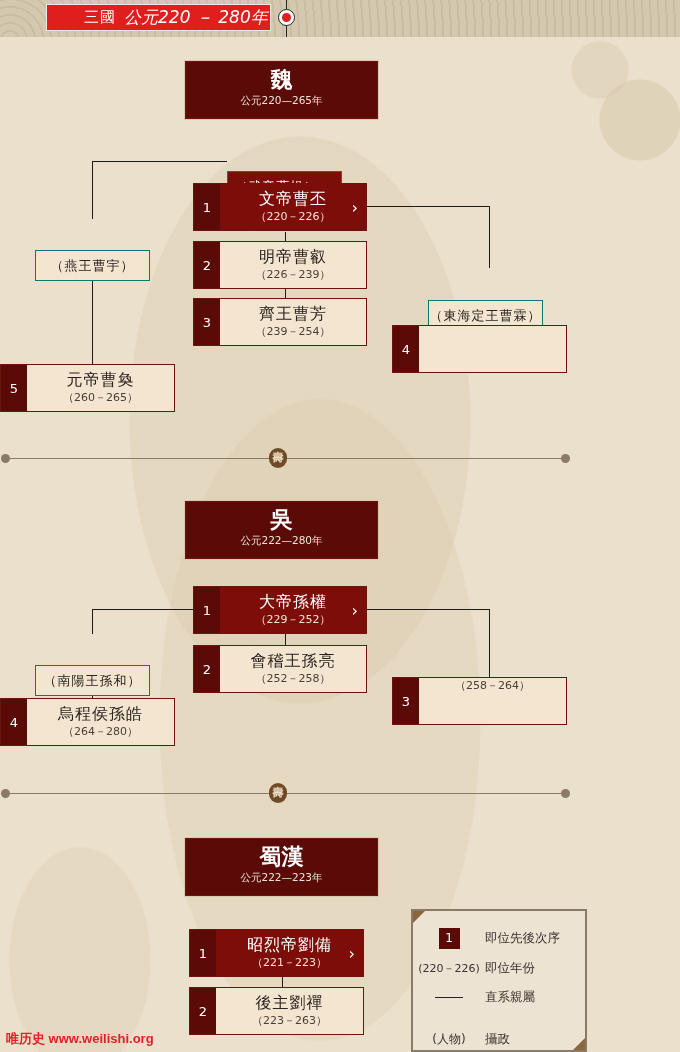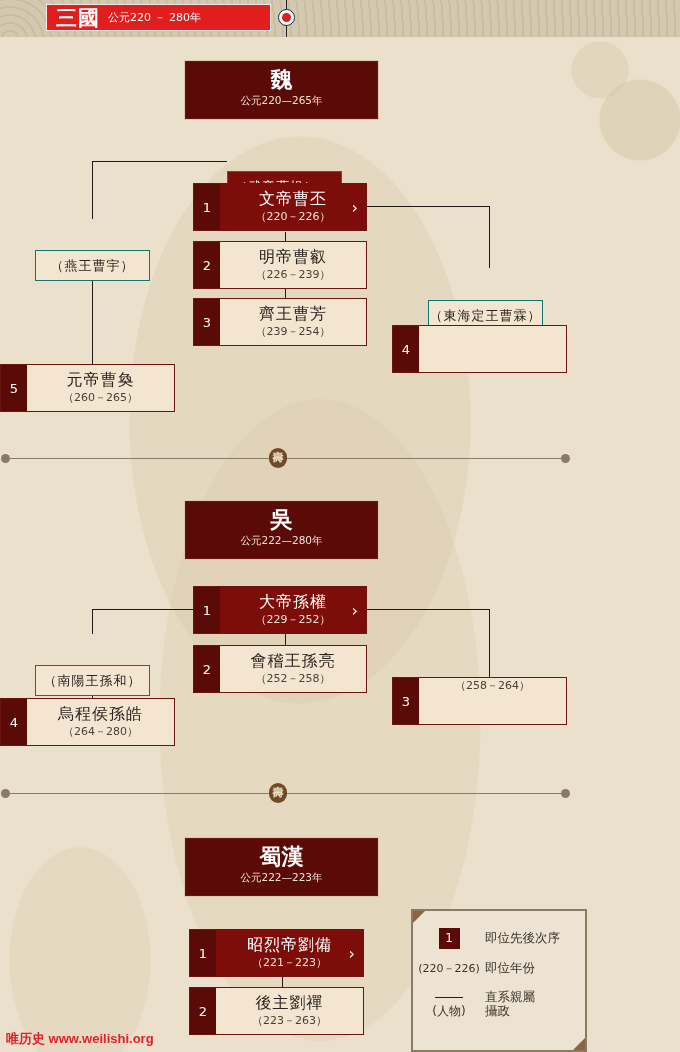--- a/index.html
+++ b/index.html
@@ -18,22 +18,22 @@
   .topbar {
     position: absolute; left: 0; top: 0; width: 680px; height: 37px;
     background: #d4c8b0;
     background-image: repeating-radial-gradient(circle at 10px 40px, rgba(190,178,150,0.5) 0 2px, transparent 2px 8px);
   }
   .era-badge {
     position: absolute; left: 46px; top: 4px; width: 225px; height: 27px;
     background: #e01e1e; border: 1px solid #f3e6e6;
     display: flex; align-items: center; padding-left: 9px; gap: 8px; color: #fff;
   }
-  .era-badge .era-name { font-size: 21px; font-weight: bold; letter-spacing: 1px; }
-  .era-badge .era-years { font-size: 11px; }
+  .era-badge .era-name { font-size: 15px; font-weight: normal; letter-spacing: 1px; margin-left: 28px; }
+  .era-badge .era-years { font-size: 17px; font-style: italic; }
   .timeline-axis { position: absolute; left: 286px; top: 0; width: 1px; height: 37px; background: #222; }
   .timeline-dot {
     position: absolute; left: 278px; top: 9px; width: 17px; height: 17px;
     border-radius: 50%; background: #fff; border: 1.5px solid #222;
   }
   .timeline-dot::after {
     content: ""; position: absolute; left: 3px; top: 3px; width: 9px; height: 9px;
     border-radius: 50%; background: #e01e1e;
   }
 
@@ -263,21 +263,21 @@
         <span class="years-sample">(220－226)</span>
       </div>
     <div class="desc">即位年份</div>
   </div>
   <div class="legend-row" style="top:74px;">
     <div class="key">
         <div class="line-sample"></div>
       </div>
     <div class="desc">直系親屬</div>
   </div>
-  <div class="legend-row" style="top:88px;">
+  <div class="legend-row" style="top:116px;">
     <div class="key">
         <span class="paren-sample">(人物)</span>
       </div>
     <div class="desc">攝政</div>
   </div>
 </div>
 
 <div class="watermark">唯历史 www.weilishi.org</div>
 
 </body></html>

